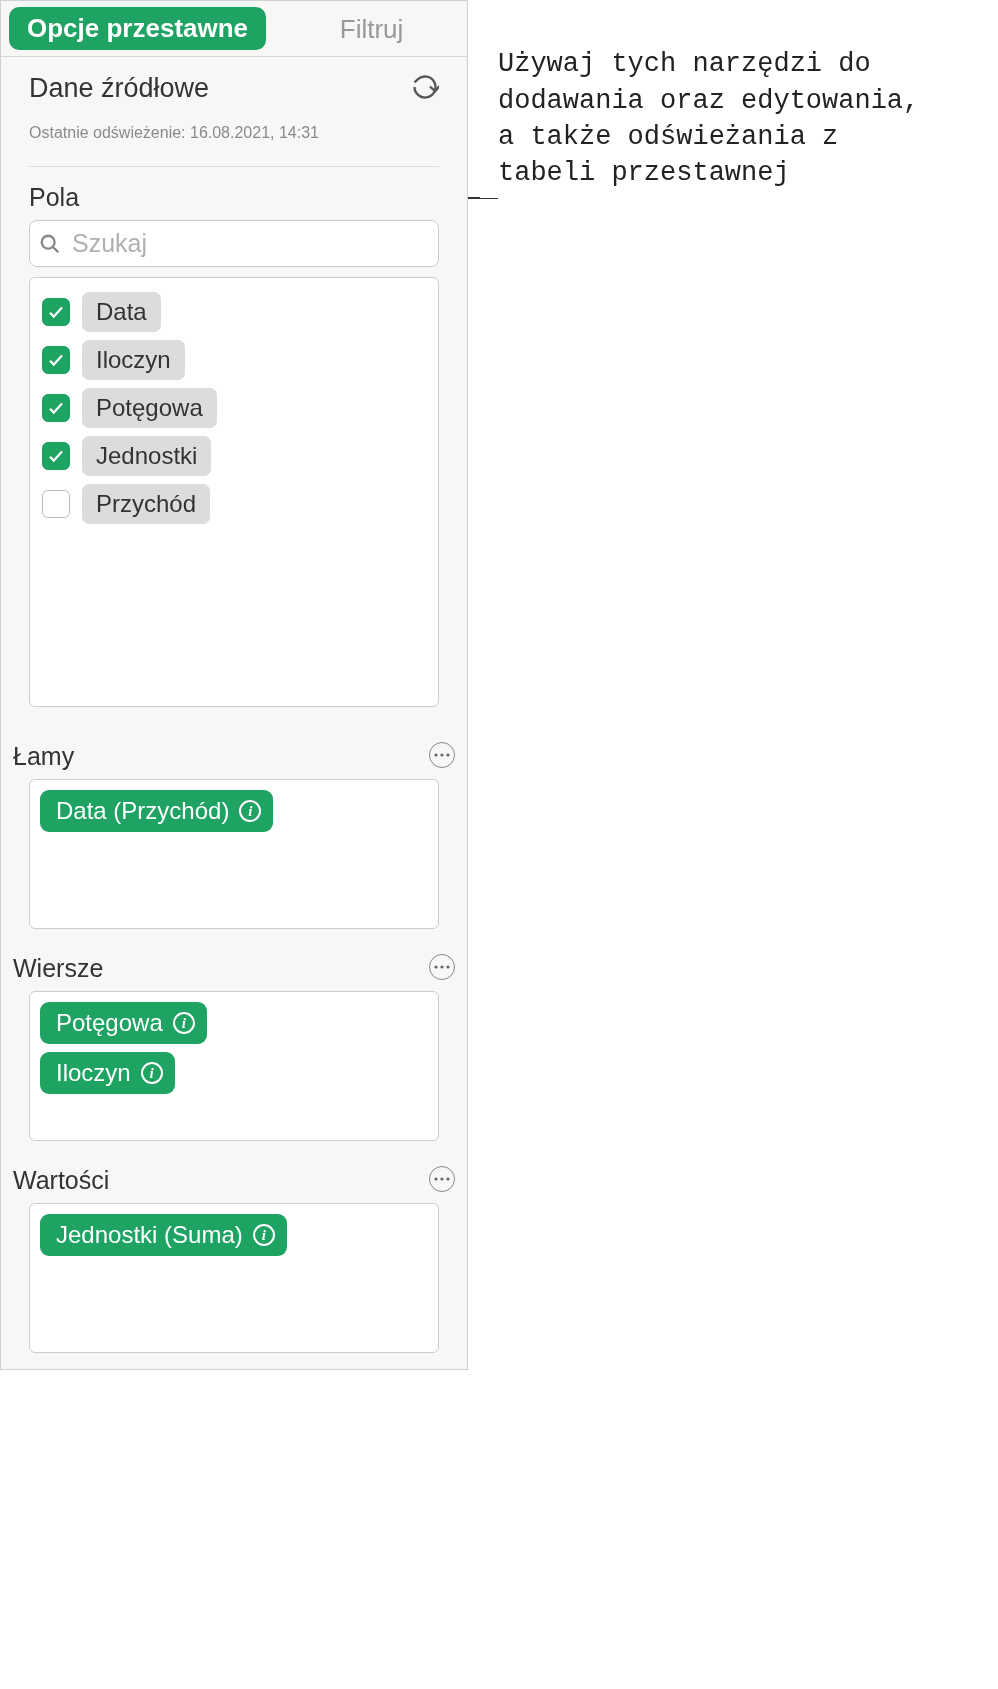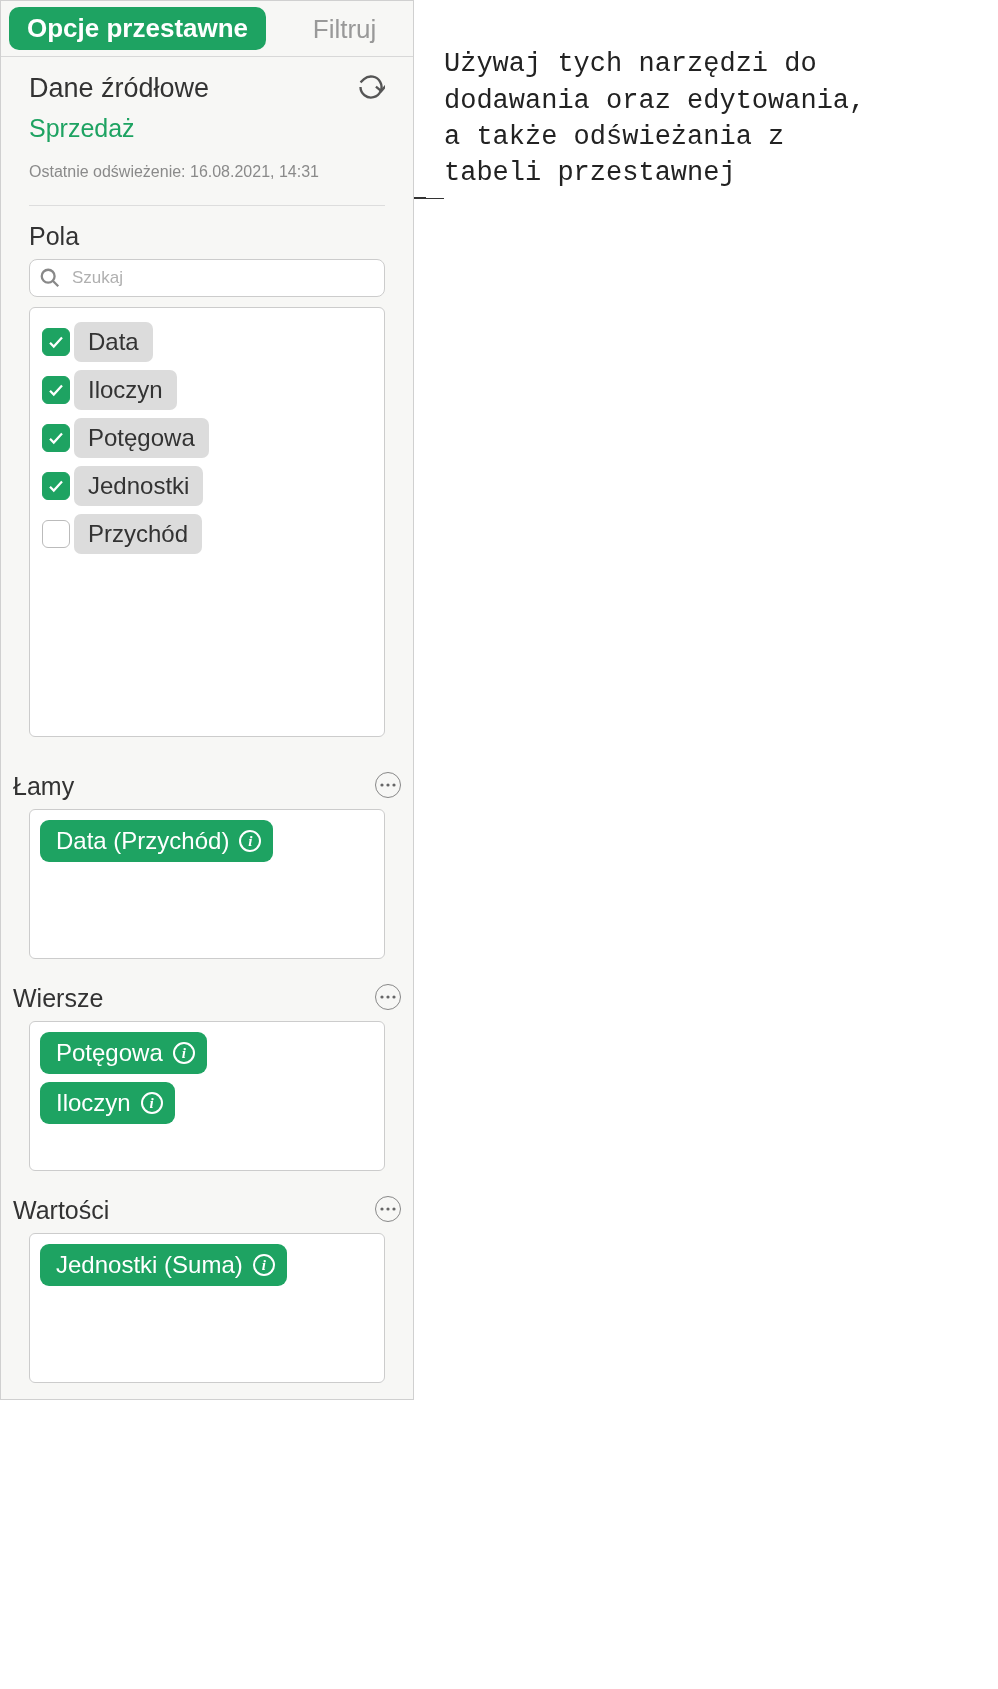--- a/index.html
+++ b/index.html
@@ -7,21 +7,21 @@
       margin: 0;
       padding: 0;
     }
     body {
       font-family: -apple-system, BlinkMacSystemFont, "Segoe UI", Helvetica, Arial, sans-serif;
       background: #fff;
       display: flex;
       align-items: flex-start;
     }
     .panel {
-      width: 414px;
+      width: 468px;
       border: 1px solid #d0d0d0;
       background: #f7f7f5;
       display: flex;
       flex-direction: column;
     }
     .tabs {
       display: flex;
       align-items: center;
       padding: 6px 8px 0 8px;
       gap: 0;
@@ -86,21 +86,21 @@
       color: #333;
       margin-bottom: 8px;
     }
     .search-wrap {
       position: relative;
       margin-bottom: 10px;
     }
     .search-input {
       width: 100%;
       padding: 8px 10px 8px 42px;
-      font-size: 17px;
+      font-size: 25px;
       border: 1px solid #ccc;
       border-radius: 8px;
       background: #fff;
       color: #333;
     }
     .search-input::placeholder {
       color: #b0b0b0;
     }
     .search-icon {
       position: absolute;
@@ -115,21 +115,21 @@
       border: 1px solid #ccc;
       border-radius: 6px;
       background: #fff;
       padding: 10px 12px;
       height: 430px;
       overflow: auto;
     }
     .field-row {
       display: flex;
       align-items: center;
-      gap: 4px;
+      gap: 12px;
       padding: 4px 0;
     }
     .checkbox {
       width: 28px;
       height: 28px;
       border-radius: 6px;
       border: 1.5px solid #bbb;
       background: #fff;
       display: flex;
       align-items: center;
@@ -282,21 +282,20 @@
   <div class="section">
     <div class="source-header">
       <div class="source-title">Dane źródłowe</div>
       <div class="refresh-icon">
         <svg viewBox="0 0 24 24" fill="none" stroke="currentColor" stroke-width="2">
           <path d="M3 12a9 9 0 1 0 3-6.7L3 8"></path>
           <path d="M21 3v6h-6" transform="rotate(40 12 12)"></path>
         </svg>
       </div>
     </div>
-    <div class="source-name">Sprzedaż</div>
     <div class="source-timestamp">Ostatnie odświeżenie: 16.08.2021, 14:31</div>
   </div>
 
   <div class="divider"></div>
 
   <div class="section">
     <div class="fields-label">Pola</div>
     <div class="search-wrap">
       <svg class="search-icon" viewBox="0 0 24 24" fill="none" stroke="currentColor" stroke-width="2.5">
         <circle cx="10" cy="10" r="7"></circle>

